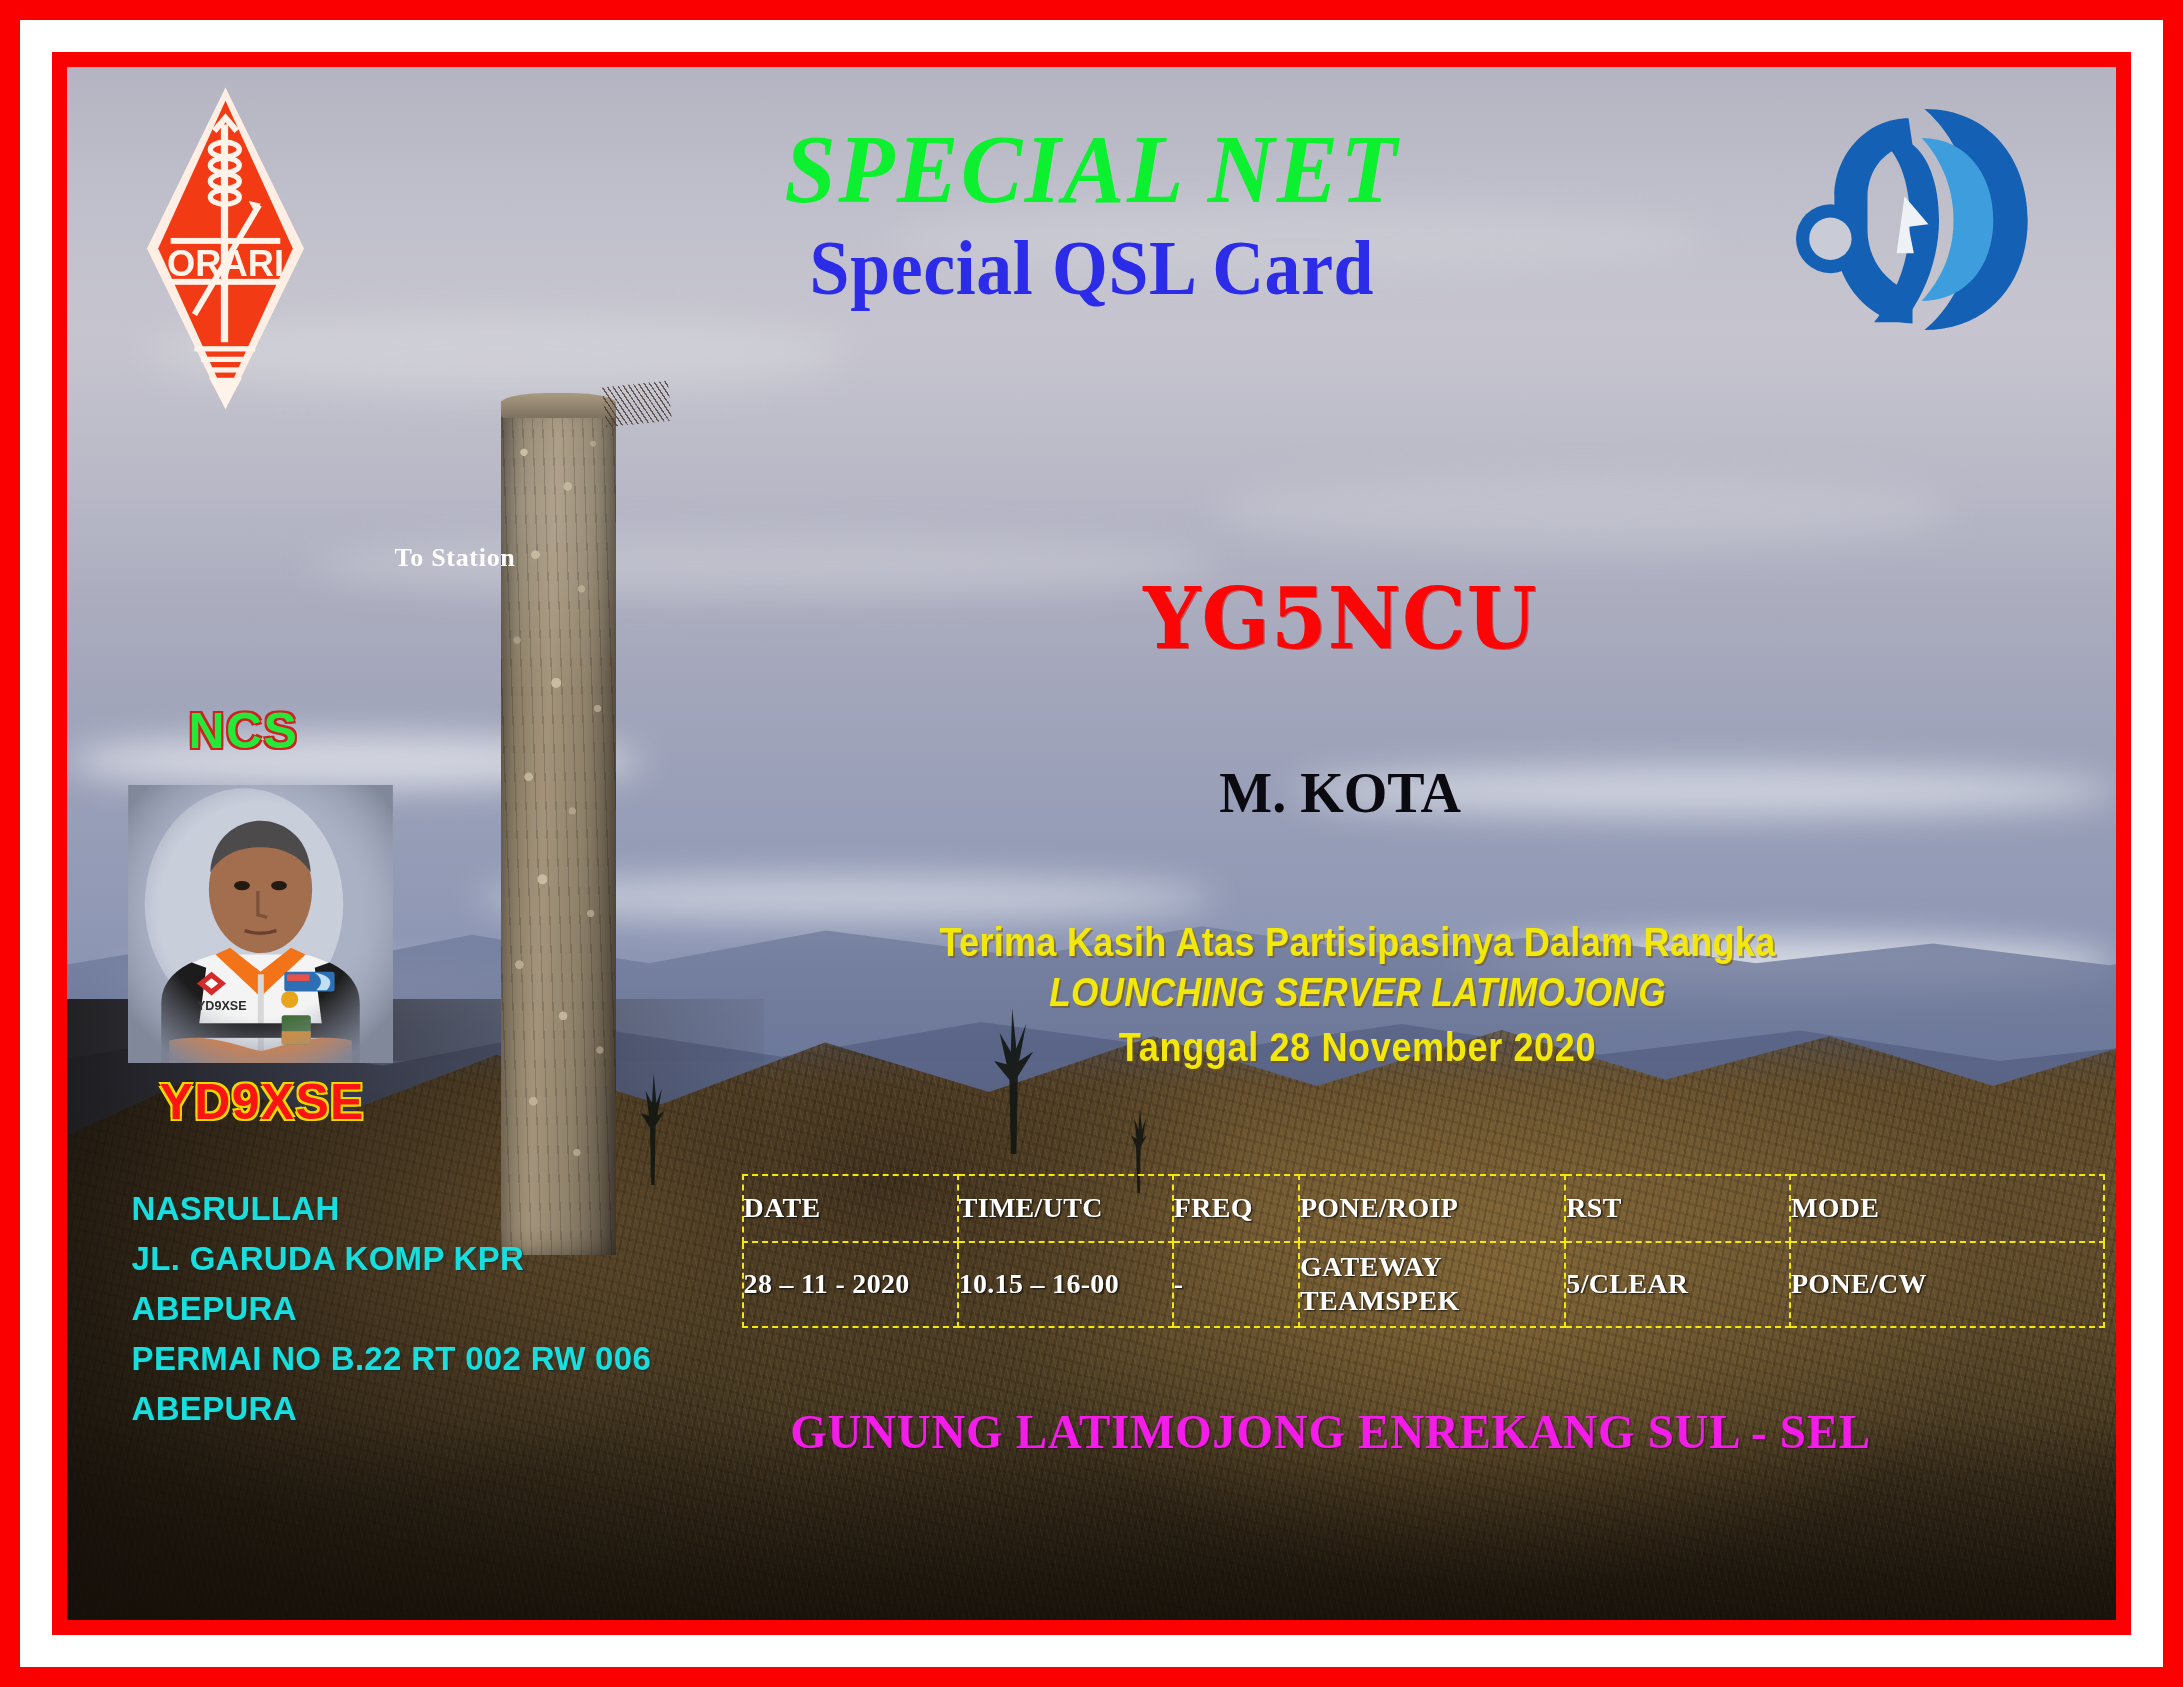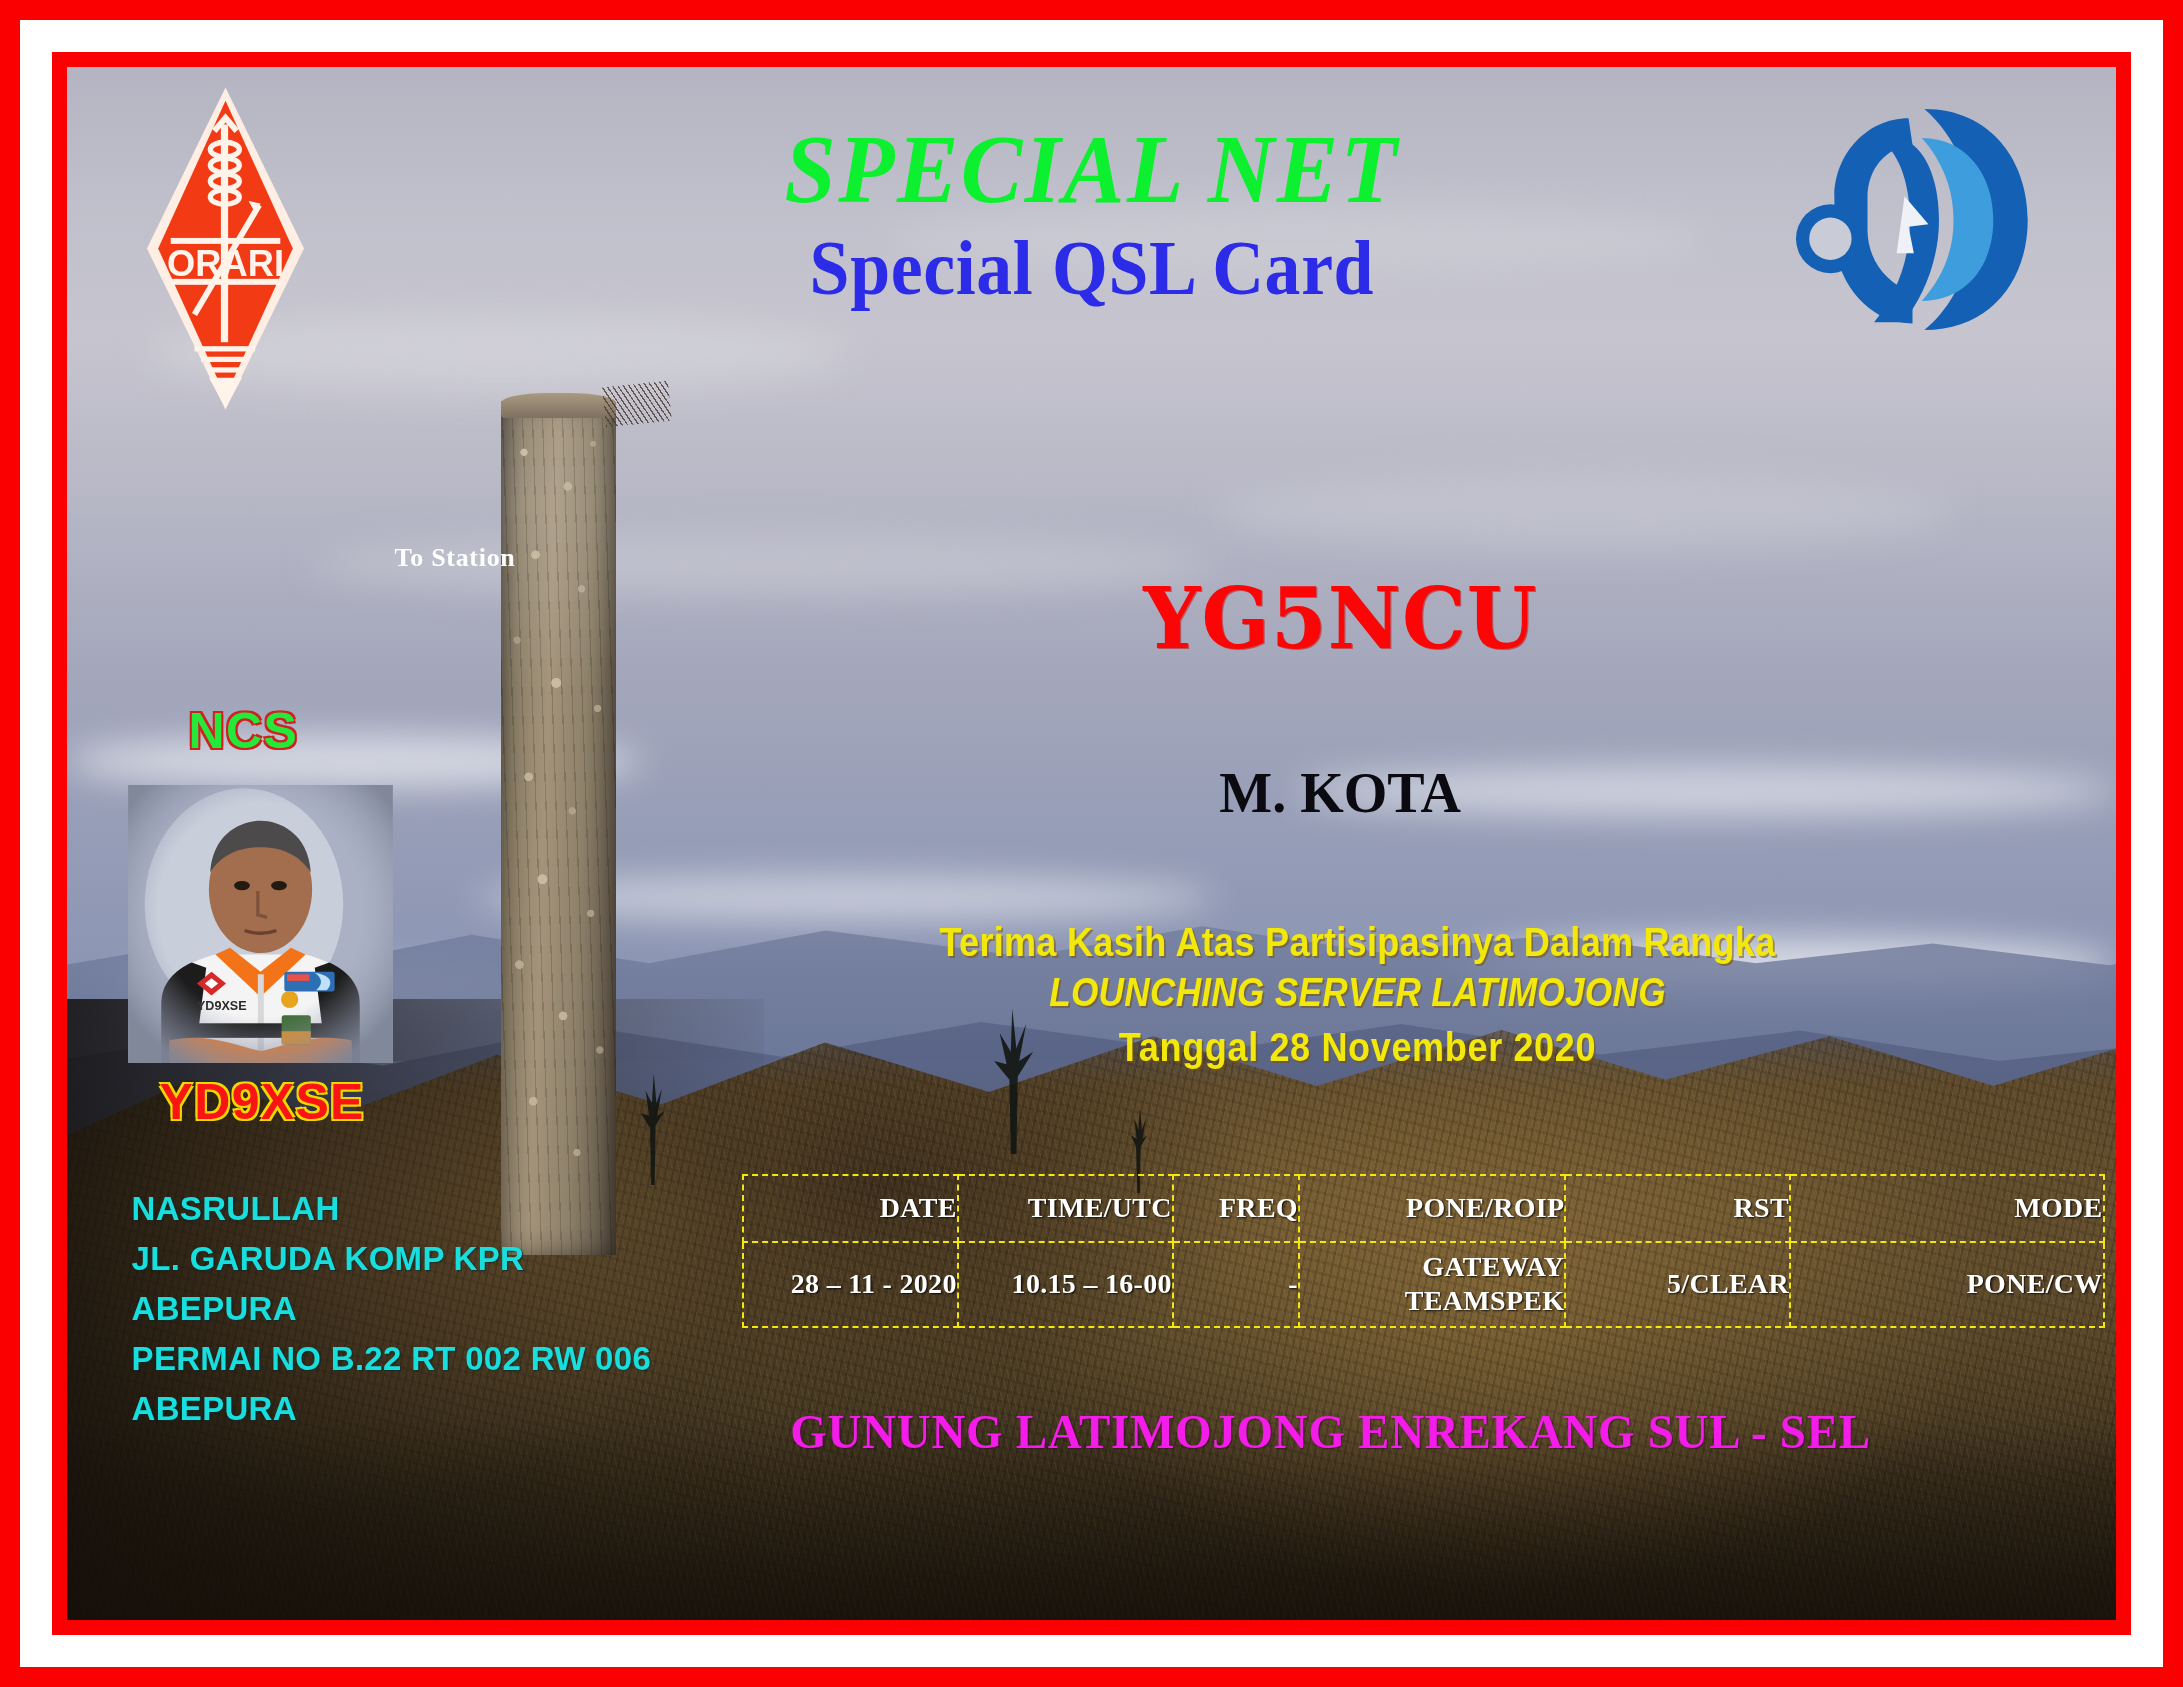--- a/index.html
+++ b/index.html
@@ -366,21 +366,21 @@
     left: 675px; top: 1107px;
     width: 1363px;
     border-collapse: collapse;
     table-layout: fixed;
   }
   .log-table td, .log-table th {
     border: 2px dashed #f2e80b;
     color: #ffffff;
     font-family: "Liberation Serif", serif;
     font-weight: bold;
-    text-align: right;
+    text-align: left;
     padding: 0;
     letter-spacing: 0.3px;
     text-shadow: 1.3px 1.3px 2px rgba(0,0,0,.8);
   }
   .log-table th { height: 65px; font-size: 28px; }
   .log-table td { height: 83px; font-size: 28px; line-height: 1.22; }
   .col-date  { width: 15.8%; }
   .col-time  { width: 15.8%; }
   .col-freq  { width: 9.2%; }
   .col-voip  { width: 19.6%; }

